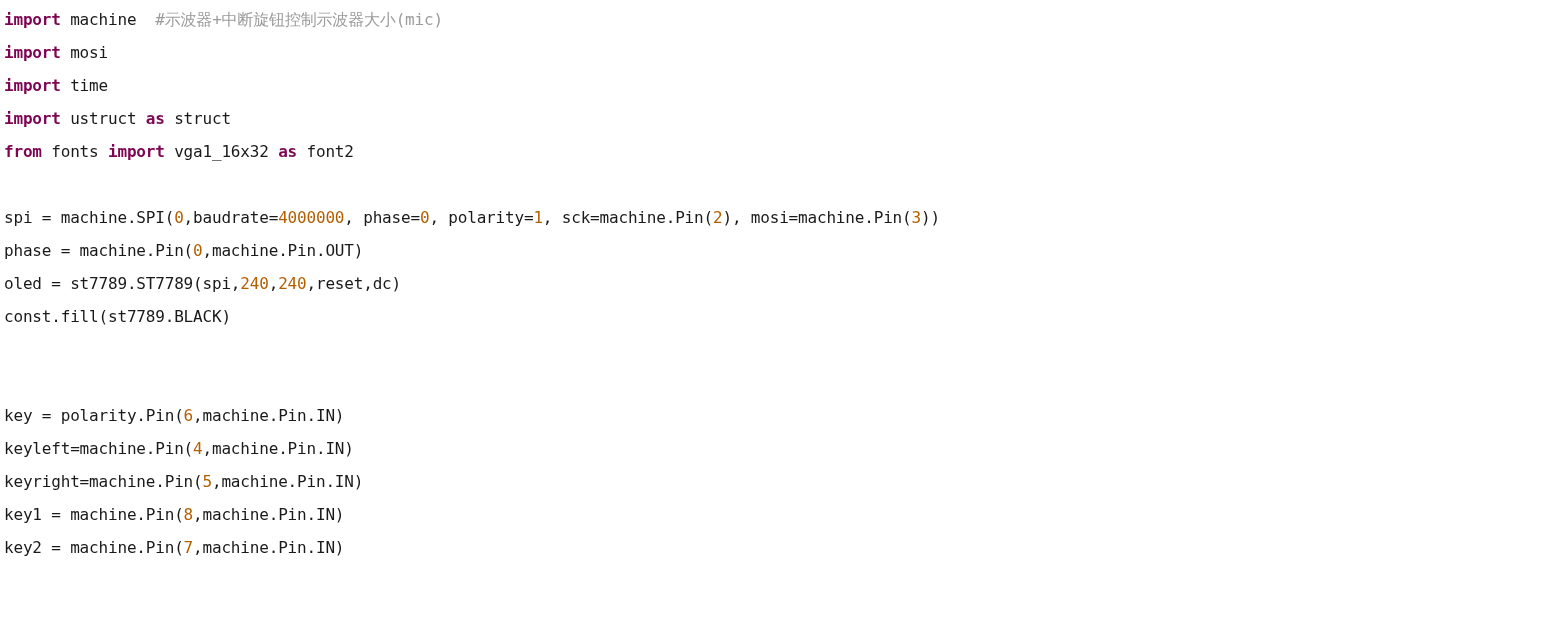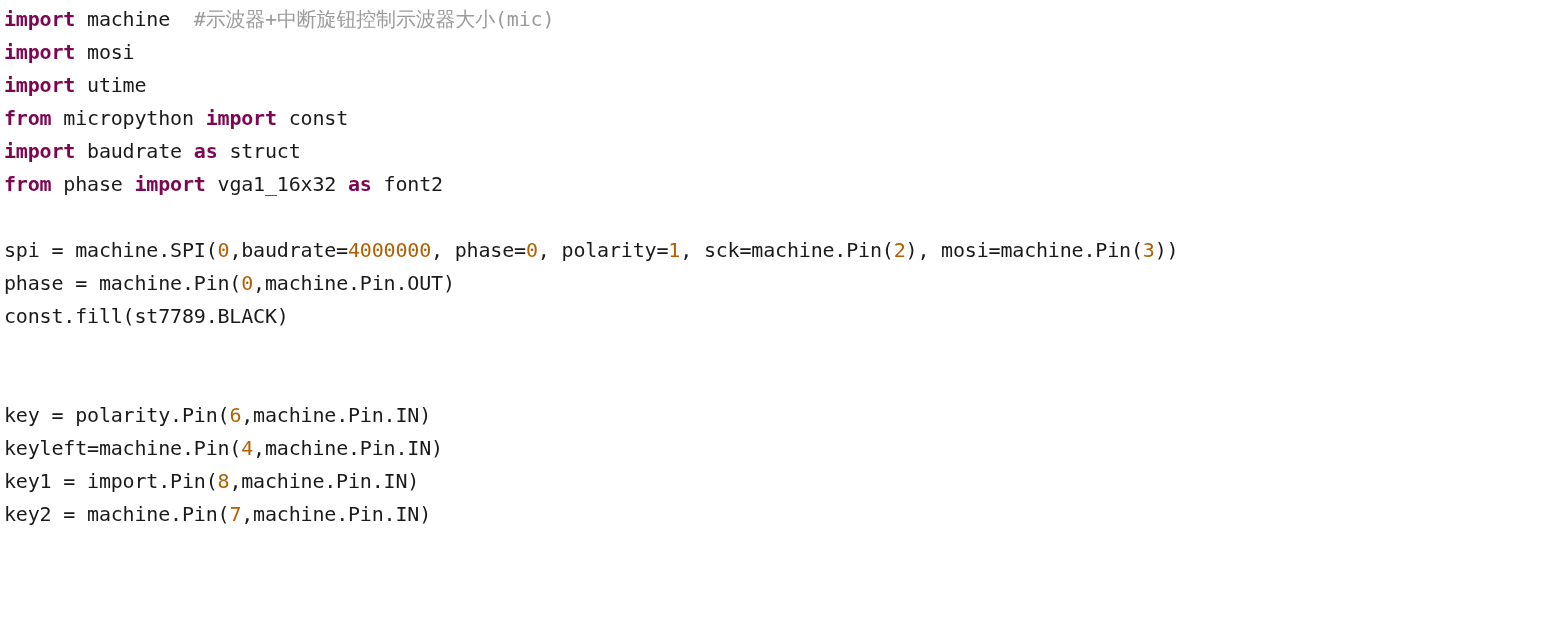--- a/index.html
+++ b/index.html
@@ -19,21 +19,21 @@
     width: 1549px;
     height: 634px;
     background: #ffffff;
     padding: 0;
     box-sizing: border-box;
   }
   .code-line {
     height: 33px;
     line-height: 33px;
     white-space: pre;
-    font-size: 20px;
+    font-size: 16px;
     font-family: "DejaVu Sans Mono", "Liberation Mono", monospace;
     letter-spacing: -0.18px;
     padding-left: 4px;
     color: #1a1a1a;
     box-sizing: border-box;
   }
   .code-line:first-child {
     height: 36px;
     line-height: 39px;
   }
@@ -56,28 +56,29 @@
     height: 33px;
   }
 </style>
 </head>
 <body>
 
 <div id="code-editor">
   <div id="code-lines">
       <div class="code-line"><span class="tok tok-kw">import</span><span class="tok tok-plain"> machine  </span><span class="tok tok-comment">#示波器+中断旋钮控制示波器大小(mic)</span></div>
       <div class="code-line"><span class="tok tok-kw">import</span><span class="tok tok-plain"> mosi</span></div>
-      <div class="code-line"><span class="tok tok-kw">import</span><span class="tok tok-plain"> utime</span></div>
-      <div class="code-line"><span class="tok tok-kw">from</span><span class="tok tok-plain"> micropython </span><span class="tok tok-kw">import</span><span class="tok tok-plain"> const</span></div>
-      <div class="code-line"><span class="tok tok-kw">import</span><span class="tok tok-plain"> baudrate </span><span class="tok tok-kw">as</span><span class="tok tok-plain"> struct</span></div>
-      <div class="code-line"><span class="tok tok-kw">from</span><span class="tok tok-plain"> phase </span><span class="tok tok-kw">import</span><span class="tok tok-plain"> vga1_16x32 </span><span class="tok tok-kw">as</span><span class="tok tok-plain"> font2</span></div>
+      <div class="code-line"><span class="tok tok-kw">import</span><span class="tok tok-plain"> time</span></div>
+      <div class="code-line"><span class="tok tok-kw">import</span><span class="tok tok-plain"> ustruct </span><span class="tok tok-kw">as</span><span class="tok tok-plain"> struct</span></div>
+      <div class="code-line"><span class="tok tok-kw">from</span><span class="tok tok-plain"> fonts </span><span class="tok tok-kw">import</span><span class="tok tok-plain"> vga1_16x32 </span><span class="tok tok-kw">as</span><span class="tok tok-plain"> font2</span></div>
       <div class="code-line blank-line">&nbsp;</div>
       <div class="code-line"><span class="tok tok-plain">spi = machine.SPI(</span><span class="tok tok-num">0</span><span class="tok tok-plain">,baudrate=</span><span class="tok tok-num">4000000</span><span class="tok tok-plain">, phase=</span><span class="tok tok-num">0</span><span class="tok tok-plain">, polarity=</span><span class="tok tok-num">1</span><span class="tok tok-plain">, sck=machine.Pin(</span><span class="tok tok-num">2</span><span class="tok tok-plain">), mosi=machine.Pin(</span><span class="tok tok-num">3</span><span class="tok tok-plain">))</span></div>
       <div class="code-line"><span class="tok tok-plain">phase = machine.Pin(</span><span class="tok tok-num">0</span><span class="tok tok-plain">,machine.Pin.OUT)</span></div>
+      <div class="code-line"><span class="tok tok-plain">oled = st7789.ST7789(spi,</span><span class="tok tok-num">240</span><span class="tok tok-plain">,</span><span class="tok tok-num">240</span><span class="tok tok-plain">,reset,dc)</span></div>
       <div class="code-line"><span class="tok tok-plain">const.fill(st7789.BLACK)</span></div>
       <div class="code-line blank-line">&nbsp;</div>
       <div class="code-line blank-line">&nbsp;</div>
       <div class="code-line"><span class="tok tok-plain">key = polarity.Pin(</span><span class="tok tok-num">6</span><span class="tok tok-plain">,machine.Pin.IN)</span></div>
       <div class="code-line"><span class="tok tok-plain">keyleft=machine.Pin(</span><span class="tok tok-num">4</span><span class="tok tok-plain">,machine.Pin.IN)</span></div>
-      <div class="code-line"><span class="tok tok-plain">key1 = import.Pin(</span><span class="tok tok-num">8</span><span class="tok tok-plain">,machine.Pin.IN)</span></div>
+      <div class="code-line"><span class="tok tok-plain">keyright=machine.Pin(</span><span class="tok tok-num">5</span><span class="tok tok-plain">,machine.Pin.IN)</span></div>
+      <div class="code-line"><span class="tok tok-plain">key1 = machine.Pin(</span><span class="tok tok-num">8</span><span class="tok tok-plain">,machine.Pin.IN)</span></div>
       <div class="code-line"><span class="tok tok-plain">key2 = machine.Pin(</span><span class="tok tok-num">7</span><span class="tok tok-plain">,machine.Pin.IN)</span></div>
     </div>
 </div>
 
 </body></html>

